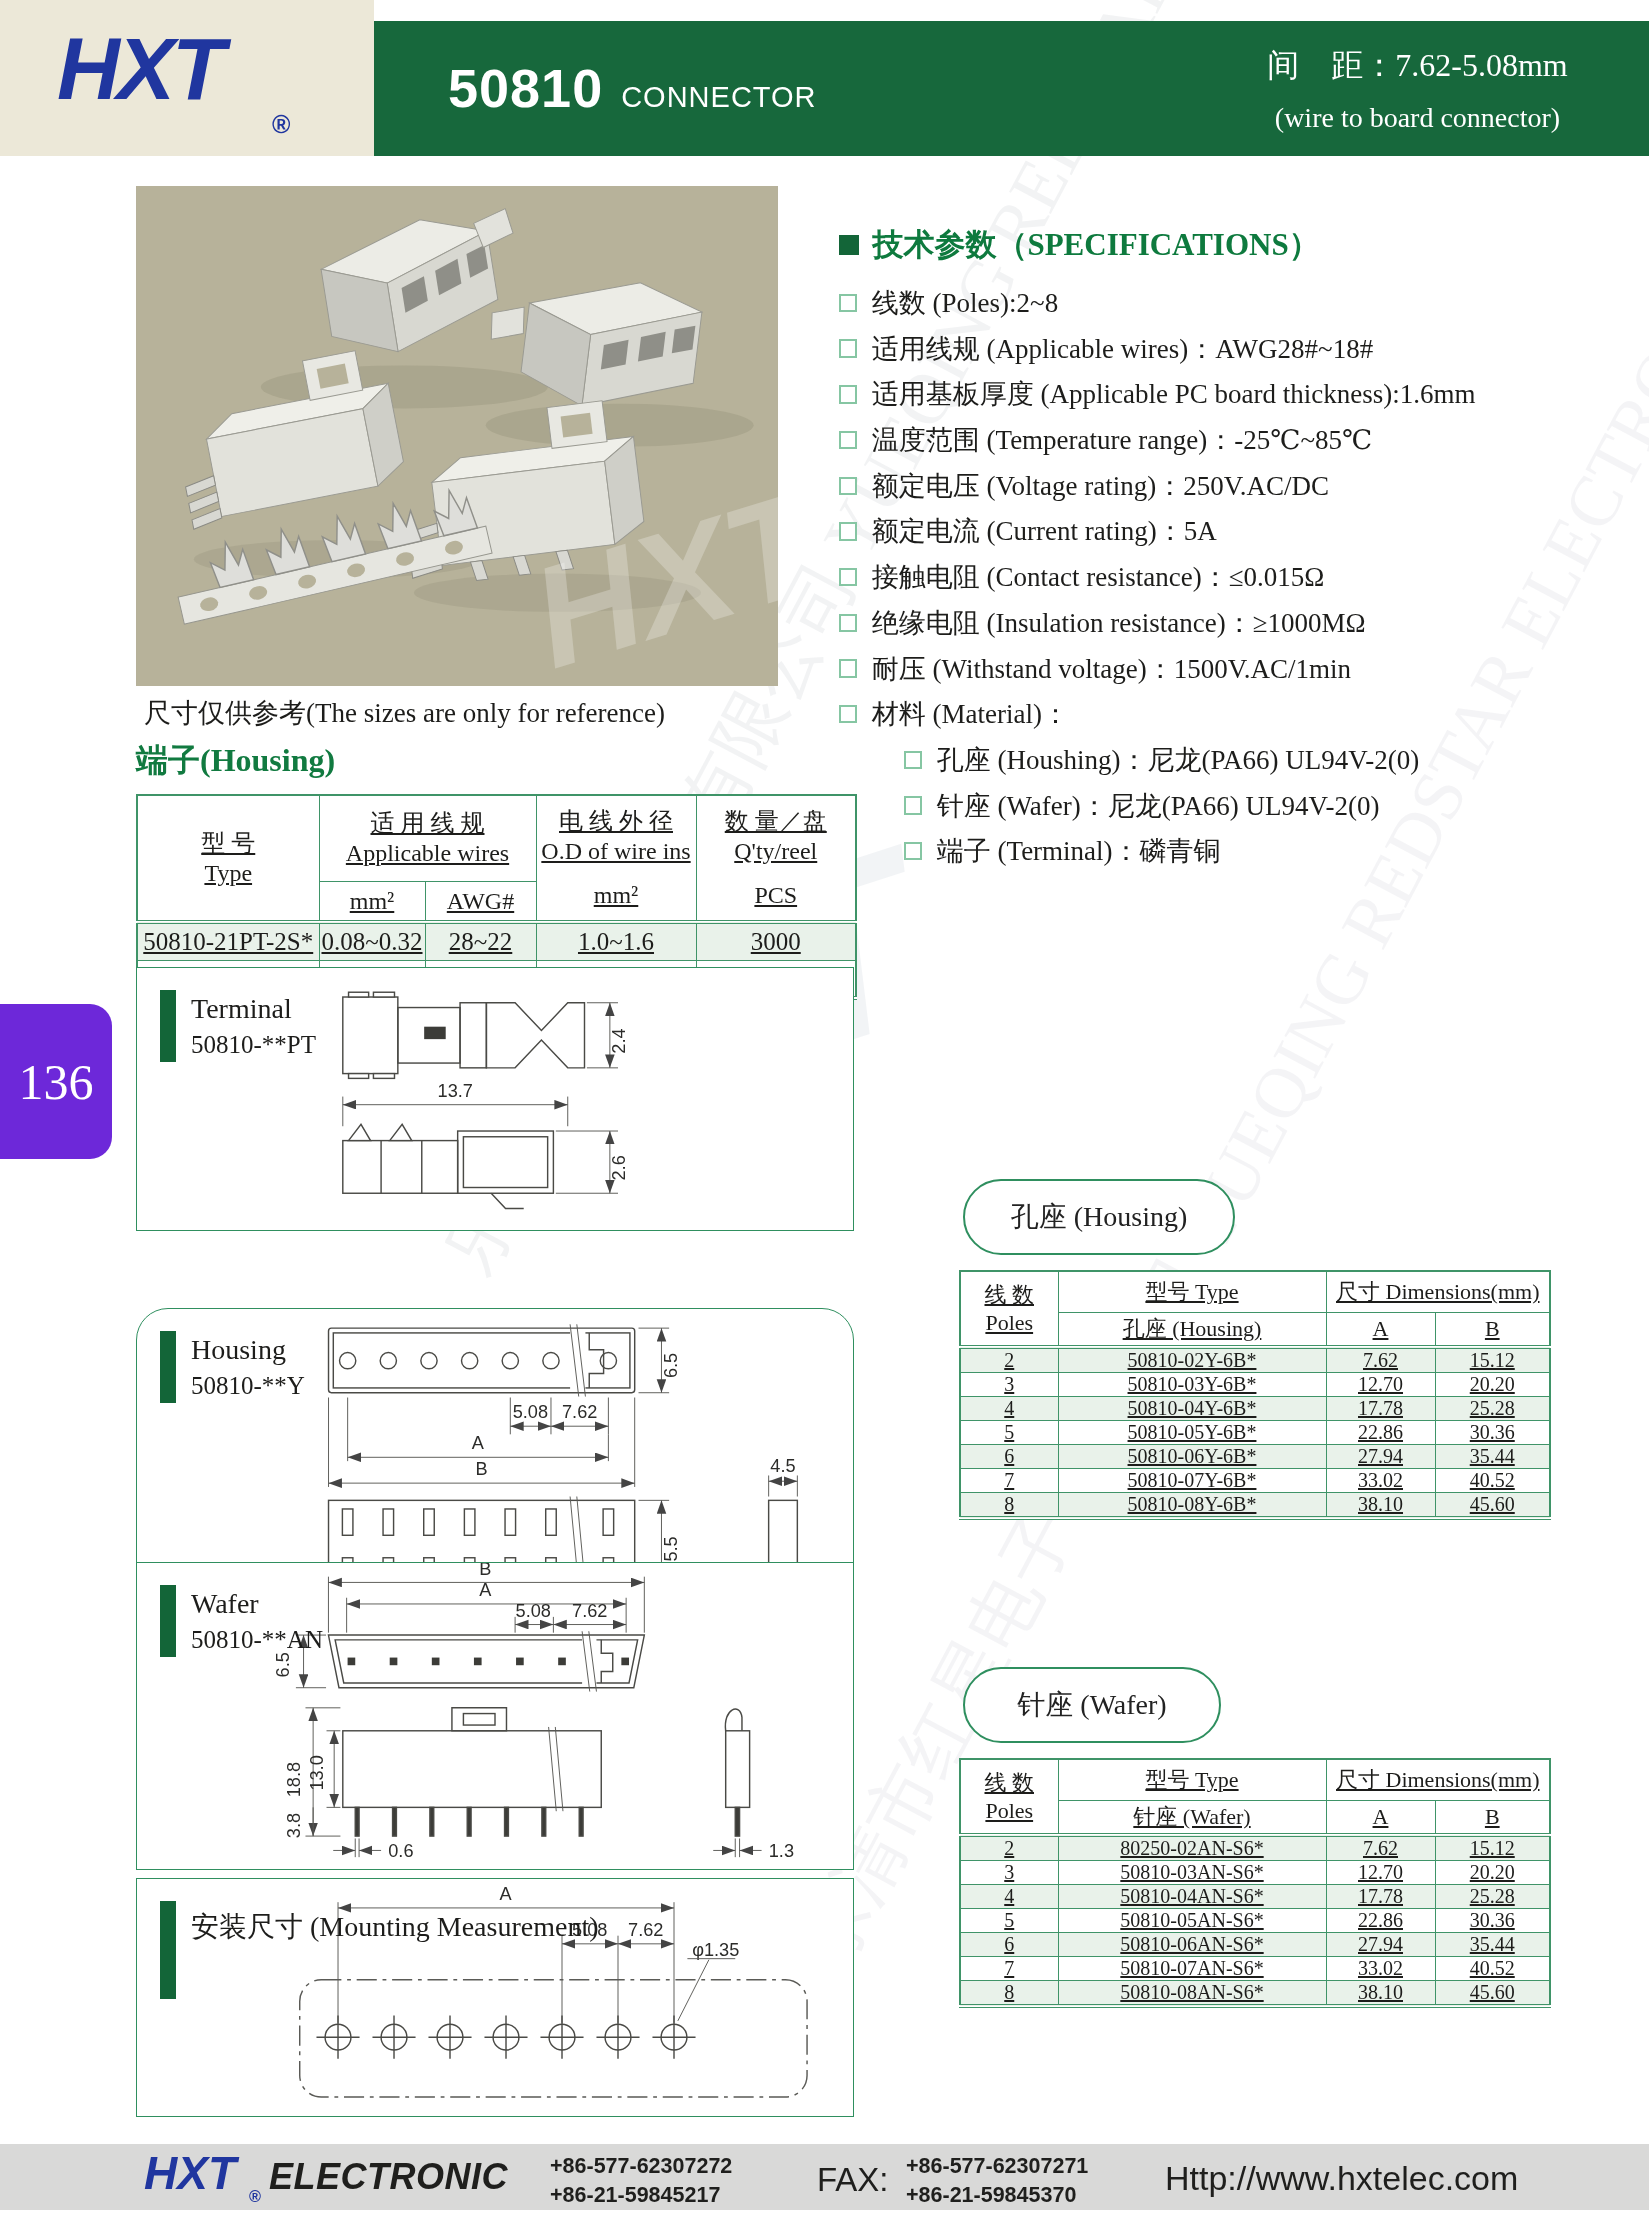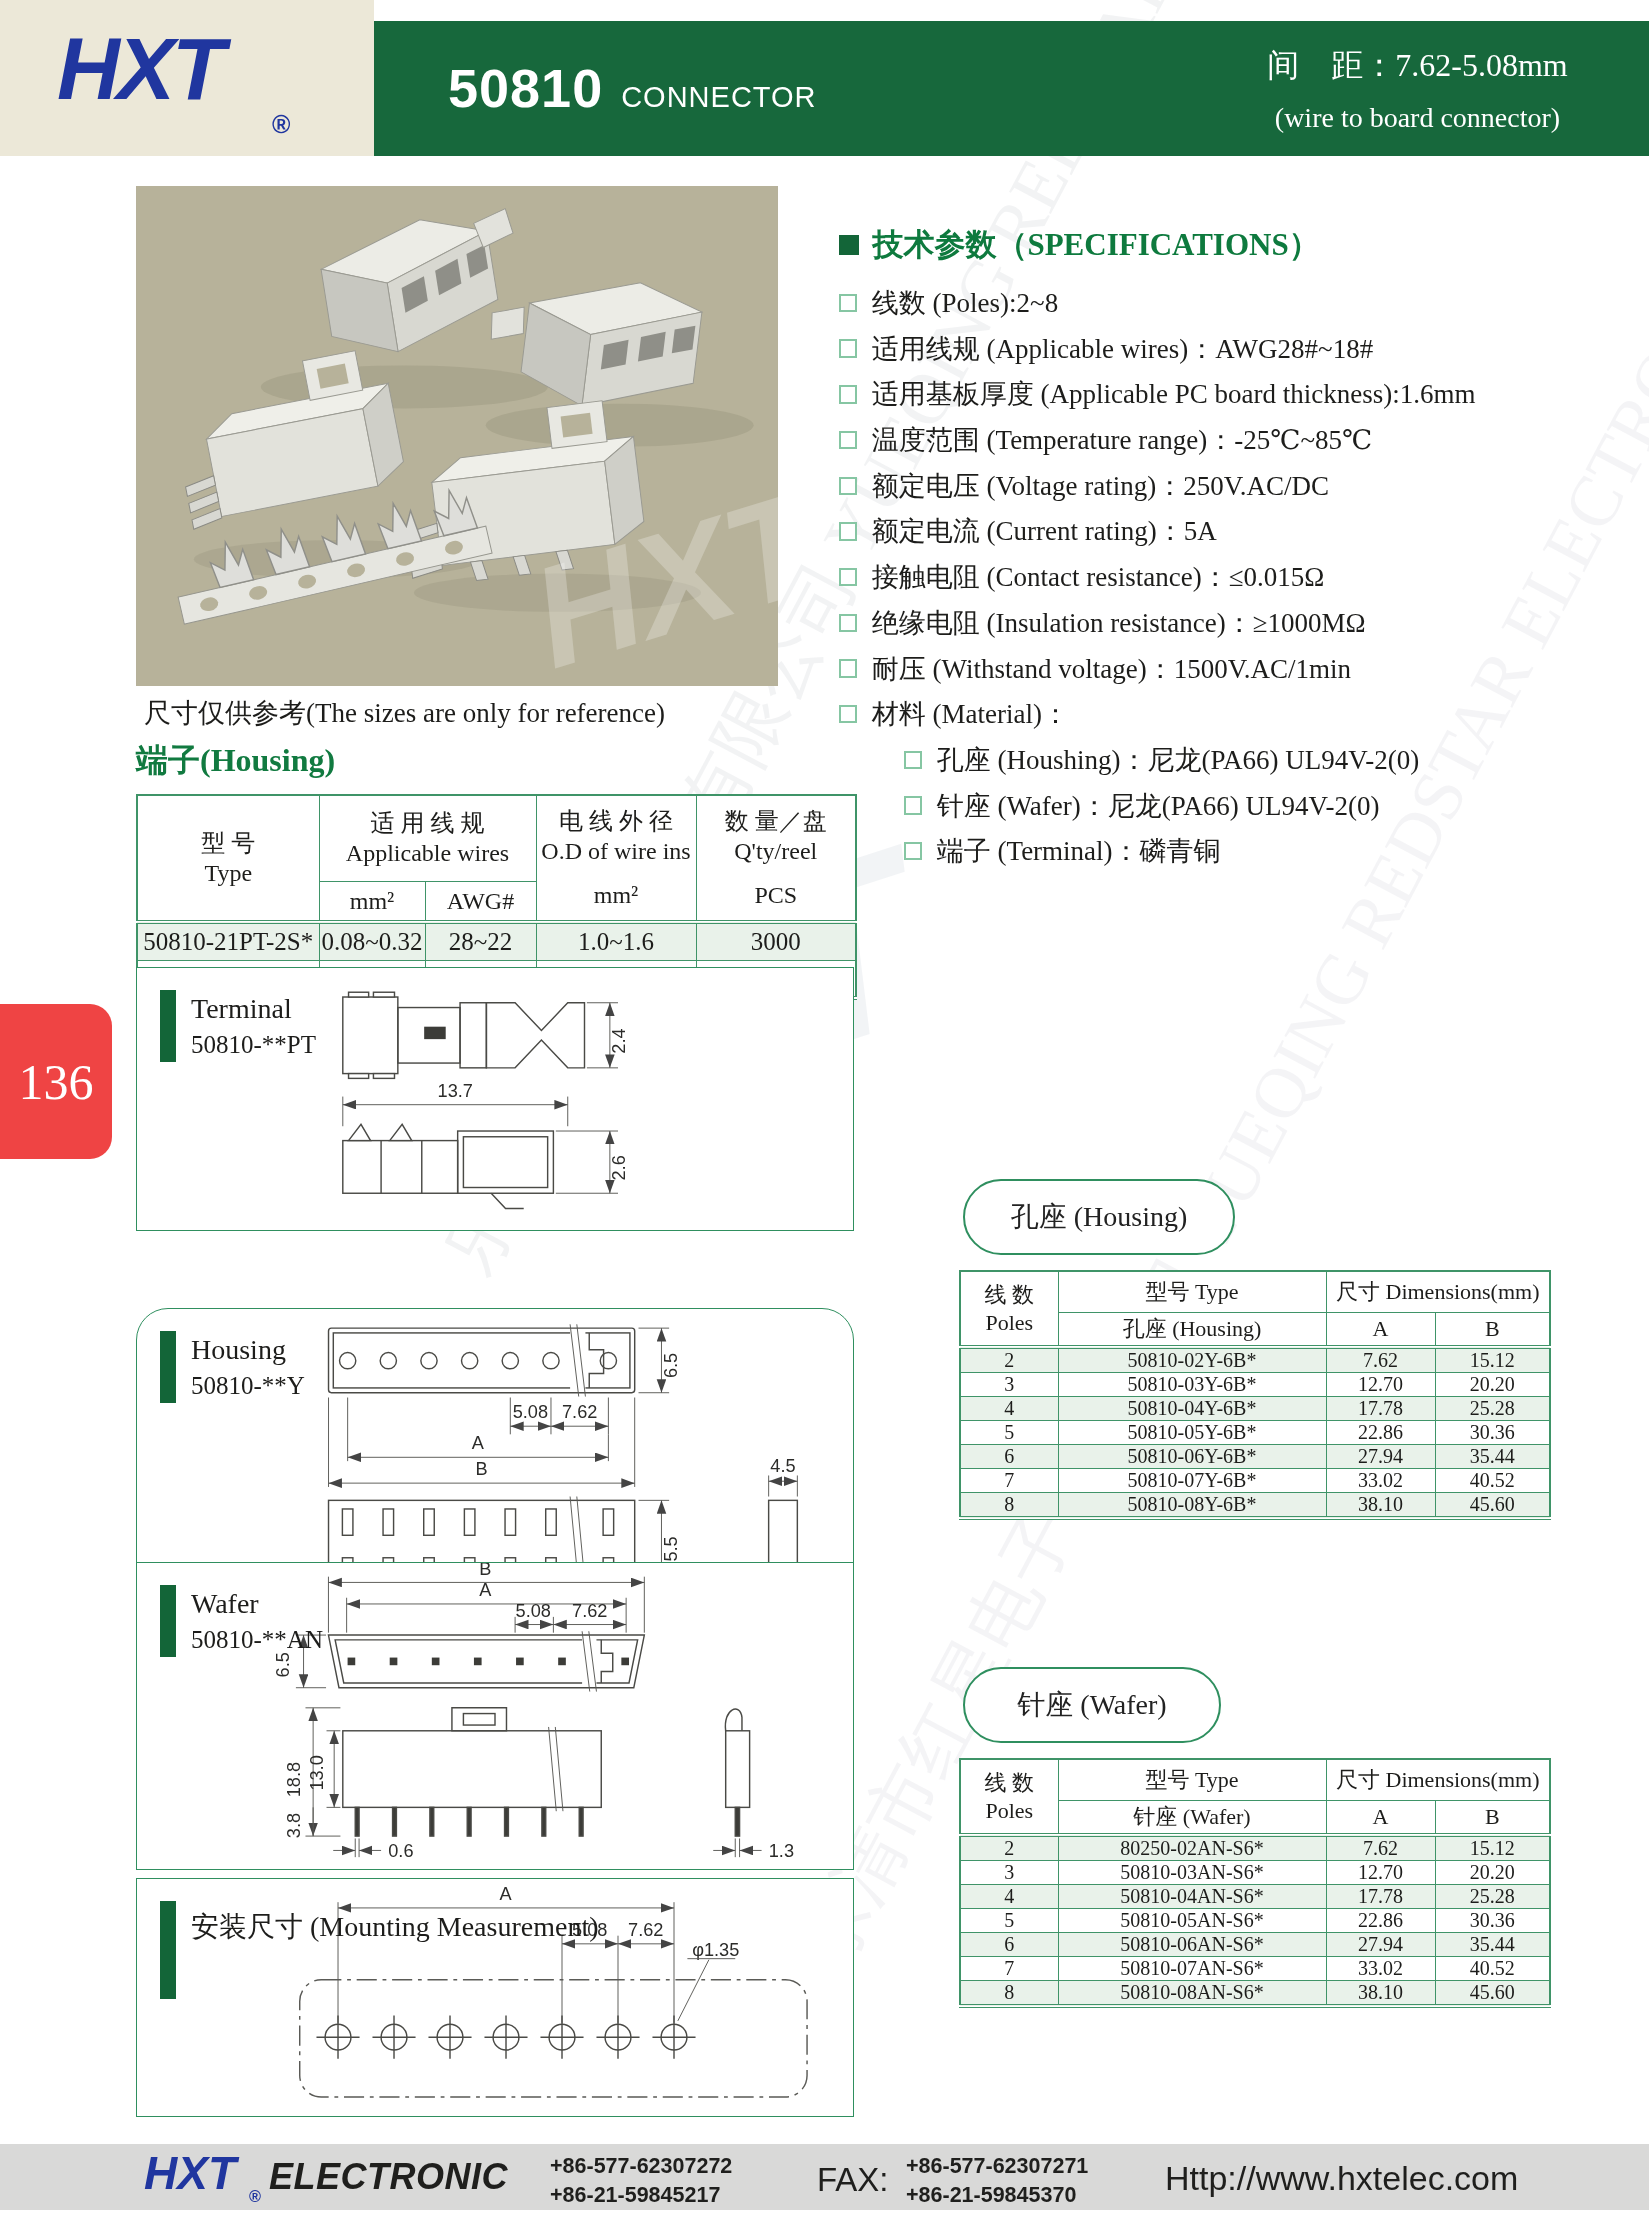--- a/index.html
+++ b/index.html
@@ -32,21 +32,21 @@
   .spec-item{display:flex;align-items:flex-start;font-size:27px;margin-bottom:16px;line-height:1.1;}
   .spec-bullet{width:14.4px;height:14.4px;border:2.4px solid #86c6a3;background:#fff;margin:4.8px 14.4px 0 0;flex:none;}
   .spec-sub{margin-left:65px;}
 
   
   .term-head{left:136px;top:739px;font-size:32px;font-weight:700;color:#117a40;}
 
   
   table.gt{border-collapse:collapse;background:#fff;table-layout:fixed;}
   table.gt td{border:1.4px solid #3f9468;text-align:center;vertical-align:middle;padding:0;color:#1d1d1b;}
-  table.gt{border:2.4px solid #3f9468;border-bottom:4.8px double #3f9468;}
+  table.gt{border:2.4px solid #3f9468;border-bottom:4.8px double #3f9468;text-decoration:underline;}
   table.gt thead td{line-height:1.25;}
   table.gt tbody tr:first-child td{border-top:4.3px double #3f9468;}
   .t-table{left:136px;top:794px;width:719px;font-size:25px;}
   .t-table thead td{font-size:24px;}
   .t-table .h1{height:86px;}
   .t-table .h2{height:41px;}
   .t-table tbody tr{height:38px;}
   .t-table tbody tr:nth-child(odd){background:#e9f2ea;}
   .subgap{display:block;margin-top:14.4px;}
   .ht{width:590px;font-size:20px;}
@@ -66,21 +66,21 @@
   svg text.dim{font-family:"Liberation Sans","DejaVu Sans",sans-serif;font-size:38px;fill:#2c2c2a;}
   svg .ln{stroke:#4a4a46;stroke-width:3;fill:none;}
   svg .lnf{stroke:#4a4a46;stroke-width:3;}
   svg .dm{stroke:#5a5a56;stroke-width:2;fill:none;}
 
   
   .pill{display:flex;align-items:center;justify-content:center;background:#fff;
         border:2.4px solid #2f8f5f;border-radius:38px;font-size:28px;color:#222;}
 
   
-  .tab136{left:0;top:1004px;width:112px;height:155px;background:#ef4444;color:#fff;
+  .tab136{left:0;top:1004px;width:112px;height:155px;background:#6d28d9;color:#fff;
           border-radius:0 22px 22px 0;display:flex;align-items:center;justify-content:center;
           font-size:50px;font-family:"Liberation Serif",serif;}
 
   
   .footer{left:0;top:2144px;width:1649px;height:66px;background:#d9d9d8;}
   .f-item{position:absolute;color:#1f1f1d;}
   .f-logo{left:144px;top:2150px;font-family:"Liberation Sans",sans-serif;font-style:italic;
           font-weight:900;font-size:46px;color:#20369f;line-height:1;}
   .f-reg{left:249px;top:2187px;font-size:16.3px;color:#20369f;font-weight:700;font-family:"Liberation Sans",sans-serif;}
   .f-co{left:269px;top:2156px;font-family:"Liberation Sans",sans-serif;font-weight:700;font-style:italic;

